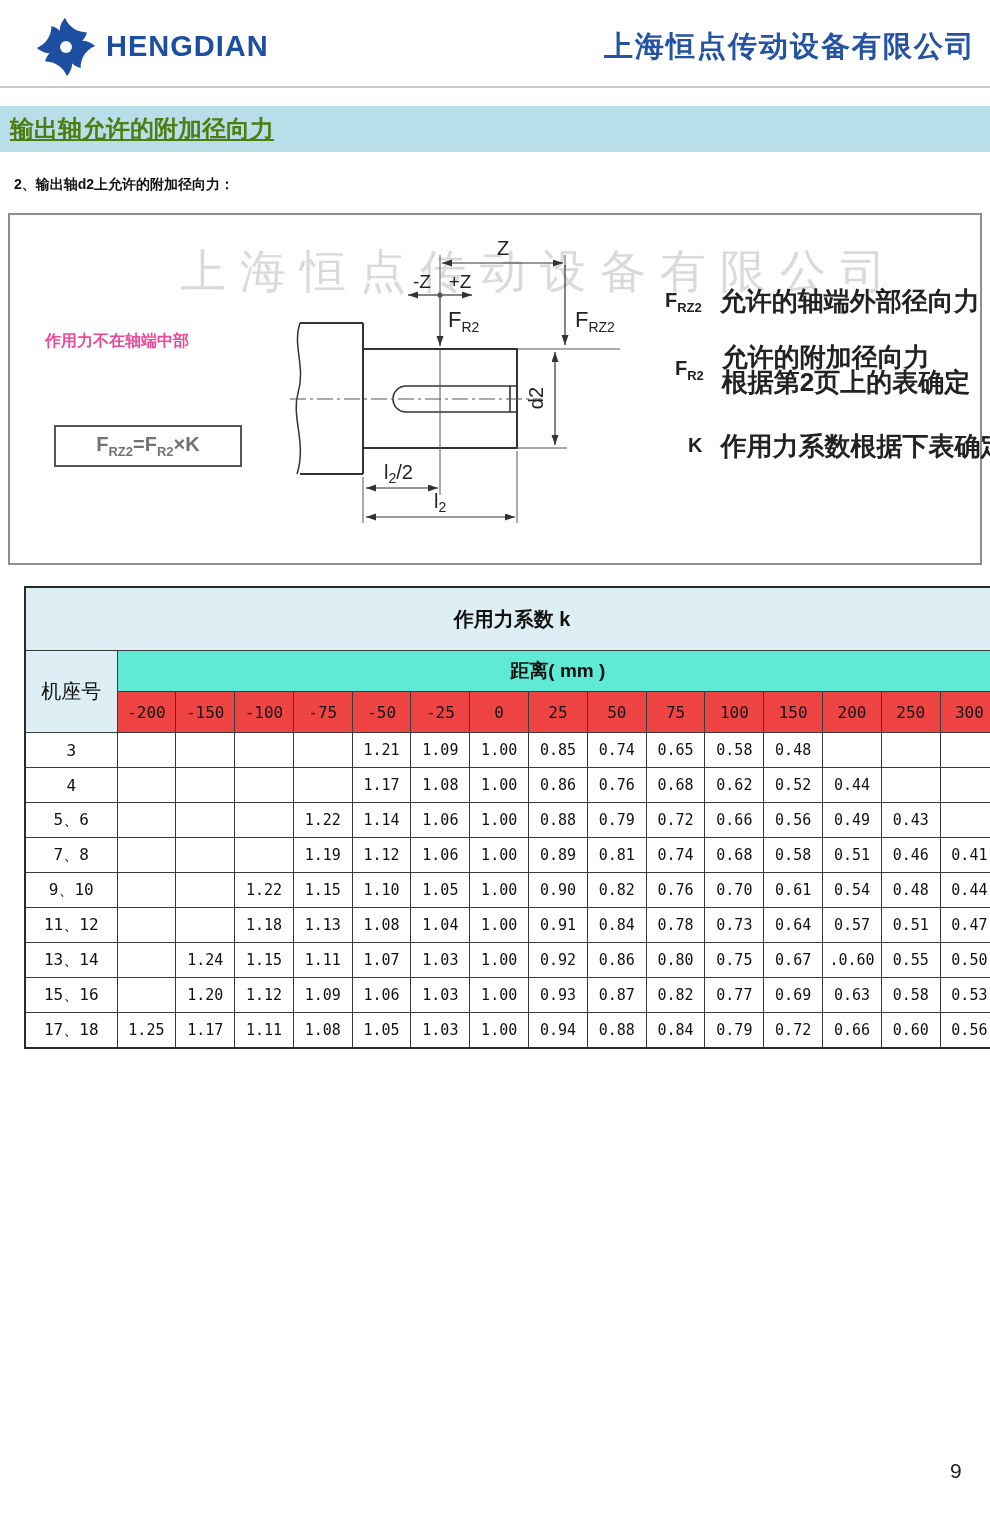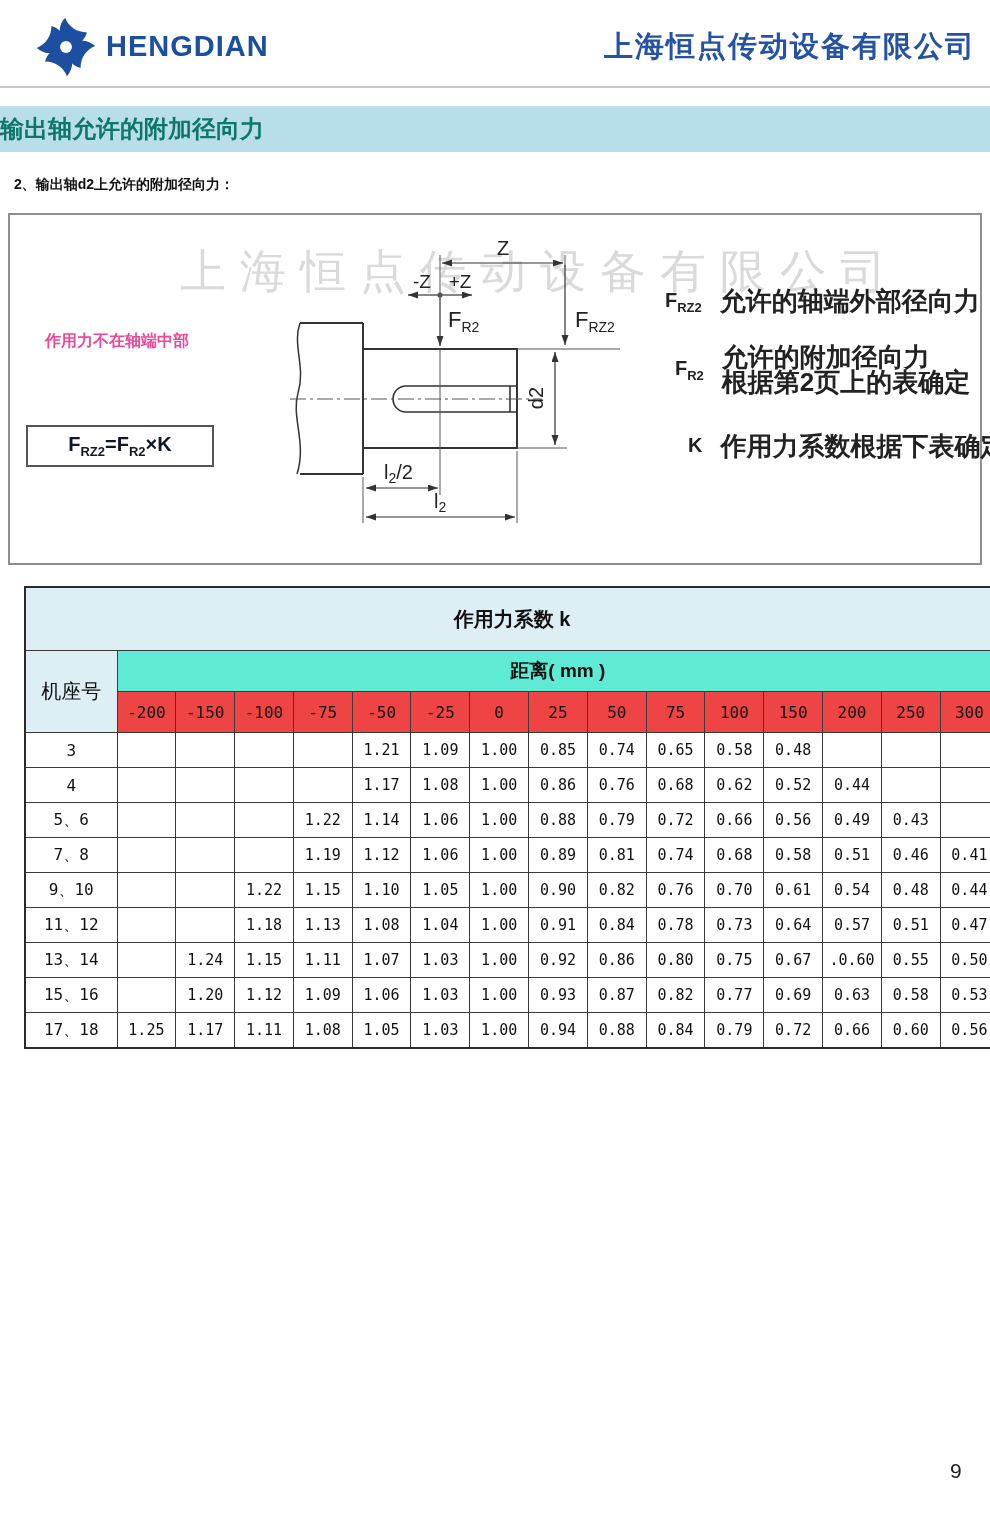--- a/index.html
+++ b/index.html
@@ -6,30 +6,30 @@
   body{width:990px;height:1513px;position:relative;font-family:"Liberation Sans",sans-serif;color:#1a1a1a;overflow:hidden;}
 
   
   .logo{position:absolute;left:35px;top:16px;width:62px;height:62px;}
   .brand{position:absolute;left:106px;top:30px;font-size:29px;font-weight:700;letter-spacing:1px;color:#1d4fa1;}
   .company{position:absolute;right:14px;top:27px;font-size:29px;font-weight:700;color:#2553a4;font-family:"Liberation Serif",serif;letter-spacing:2px;}
   .hrule{position:absolute;left:0;top:86px;width:990px;height:2px;background:#c9c9c9;}
 
   
   .section-bar{position:absolute;left:0;top:106px;width:990px;height:46px;background:#b8dfe9;}
-  .section-bar span{display:block;line-height:46px;font-size:24px;font-weight:700;color:#0f766e;}
+  .section-bar span{display:block;padding-left:10px;line-height:46px;font-size:24px;font-weight:700;color:#4d7c0f;text-decoration:underline;}
 
   .subtitle{position:absolute;left:14px;top:176px;font-size:14px;font-weight:600;color:#111;}
 
   
   .diagram-box{position:absolute;left:8px;top:213px;width:970px;height:348px;border:2px solid #8f8f8f;background:#fff;}
   .watermark{position:absolute;left:170px;top:26px;font-size:46px;letter-spacing:14px;color:#dadada;white-space:nowrap;font-weight:500;}
   .dwg{position:absolute;left:0;top:0;}
   .note{position:absolute;left:35px;top:116px;font-size:16px;font-weight:600;color:#ec4899;}
-  .formula-box{position:absolute;left:16px;top:210px;width:184px;height:38px;border:2px solid #555;display:flex;align-items:center;justify-content:center;font-size:20px;font-weight:600;color:#0f172a;}
+  .formula-box{position:absolute;left:44px;top:210px;width:184px;height:38px;border:2px solid #555;display:flex;align-items:center;justify-content:center;font-size:20px;font-weight:600;color:#737373;}
   .formula-box sub,.legend sub{font-size:13px;}
   .legend-item{position:absolute;display:flex;align-items:flex-start;color:#222;}
   .legend-sym{font-size:20px;font-weight:600;white-space:nowrap;}
   .legend-text{font-size:26px;font-weight:600;margin-left:18px;line-height:25px;white-space:nowrap;}
   .li-1{left:655px;top:74px;}
   .li-2{left:665px;top:130px;align-items:center;}
   .li-3{left:678px;top:219px;}
 
   
   table.k-table{position:absolute;left:24px;top:586px;width:974px;border-collapse:collapse;table-layout:fixed;border:2px solid #2a2a2a;}

